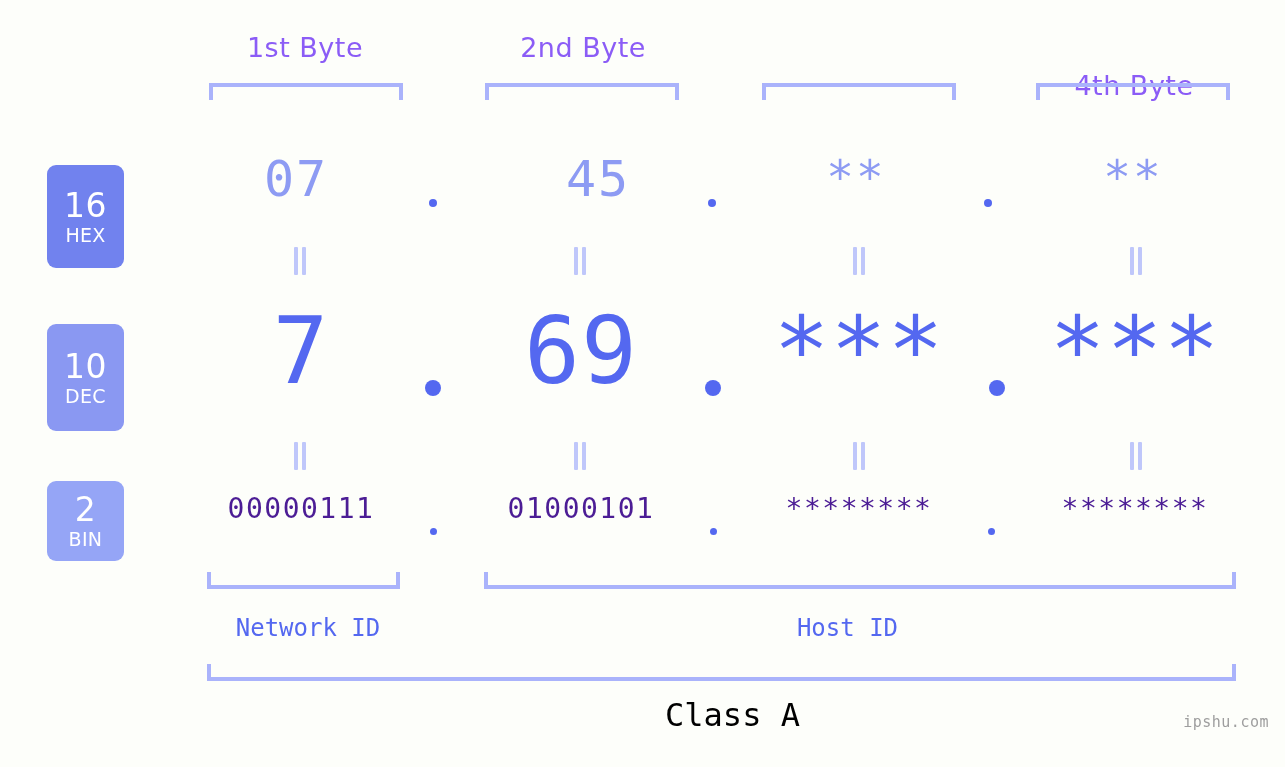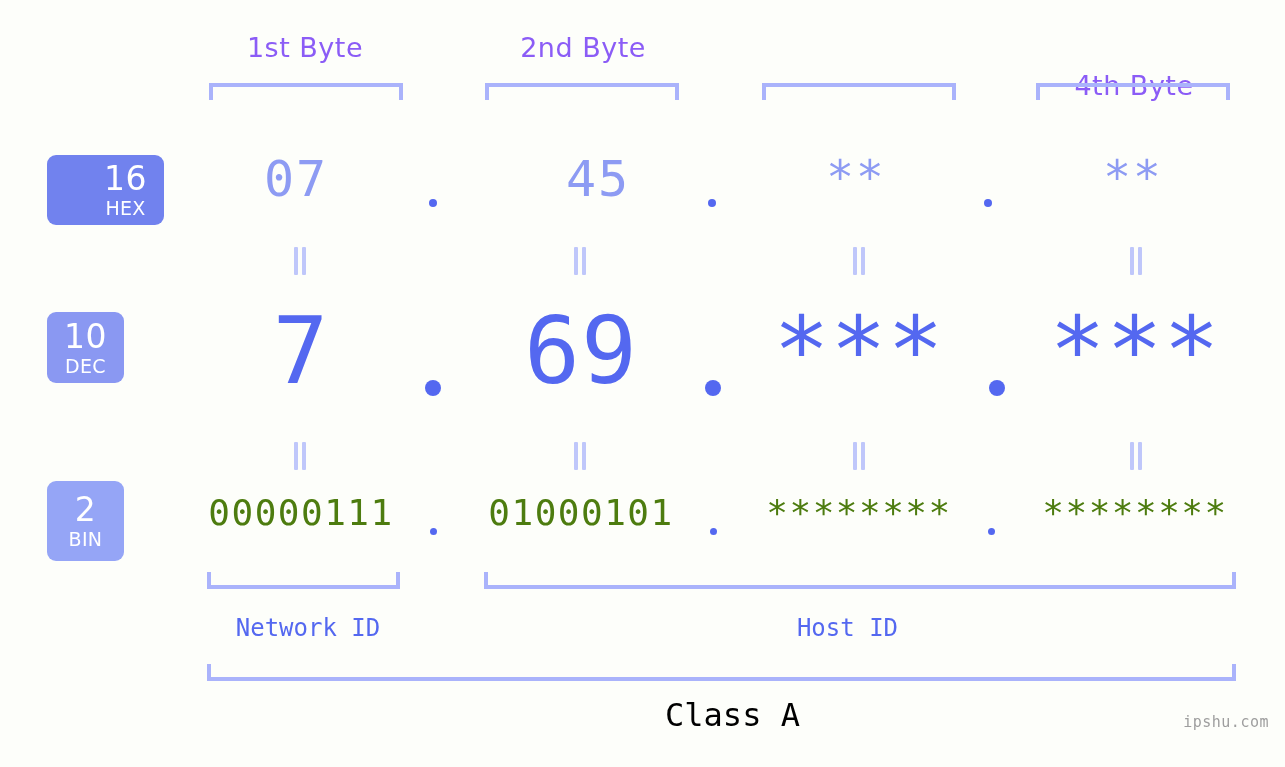--- a/index.html
+++ b/index.html
@@ -69,22 +69,22 @@
     font-size: 33px;
     font-weight: 400;
     letter-spacing: 0.5px;
   }
   .badge .nm {
     font-size: 19px;
     font-weight: 400;
     margin-top: 4px;
     letter-spacing: 0.3px;
   }
-  #badge-hex { top: 155px; height: 70px; background: #7182ee; padding-left: 40px; }
-  #badge-dec { top: 312px; height: 71px; background: #8a98f2; }
+  #badge-hex { top: 165px; height: 103px; background: #7182ee; }
+  #badge-dec { top: 324px; height: 107px; background: #8a98f2; }
   #badge-bin { top: 481px; height: 80px; background: #95a5f6; }
 
   
   .val {
     position: absolute;
     text-align: center;
     white-space: nowrap;
     font-family: "DejaVu Sans Mono", monospace;
   }
 
@@ -103,22 +103,22 @@
 
   .dec-val {
     top: 297px;
     font-size: 93px;
     color: #5468f0;
     letter-spacing: 1px;
   }
 
   .bin-val {
     top: 492px;
-    font-size: 36px;
-    color: #4d7c0f;
+    font-size: 28px;
+    color: #4c1d95;
     letter-spacing: 1.5px;
   }
 
   
   .dot {
     position: absolute;
     border-radius: 50%;
     background: #5468f0;
   }
   .dot.small { width: 8px; height: 8px; }

